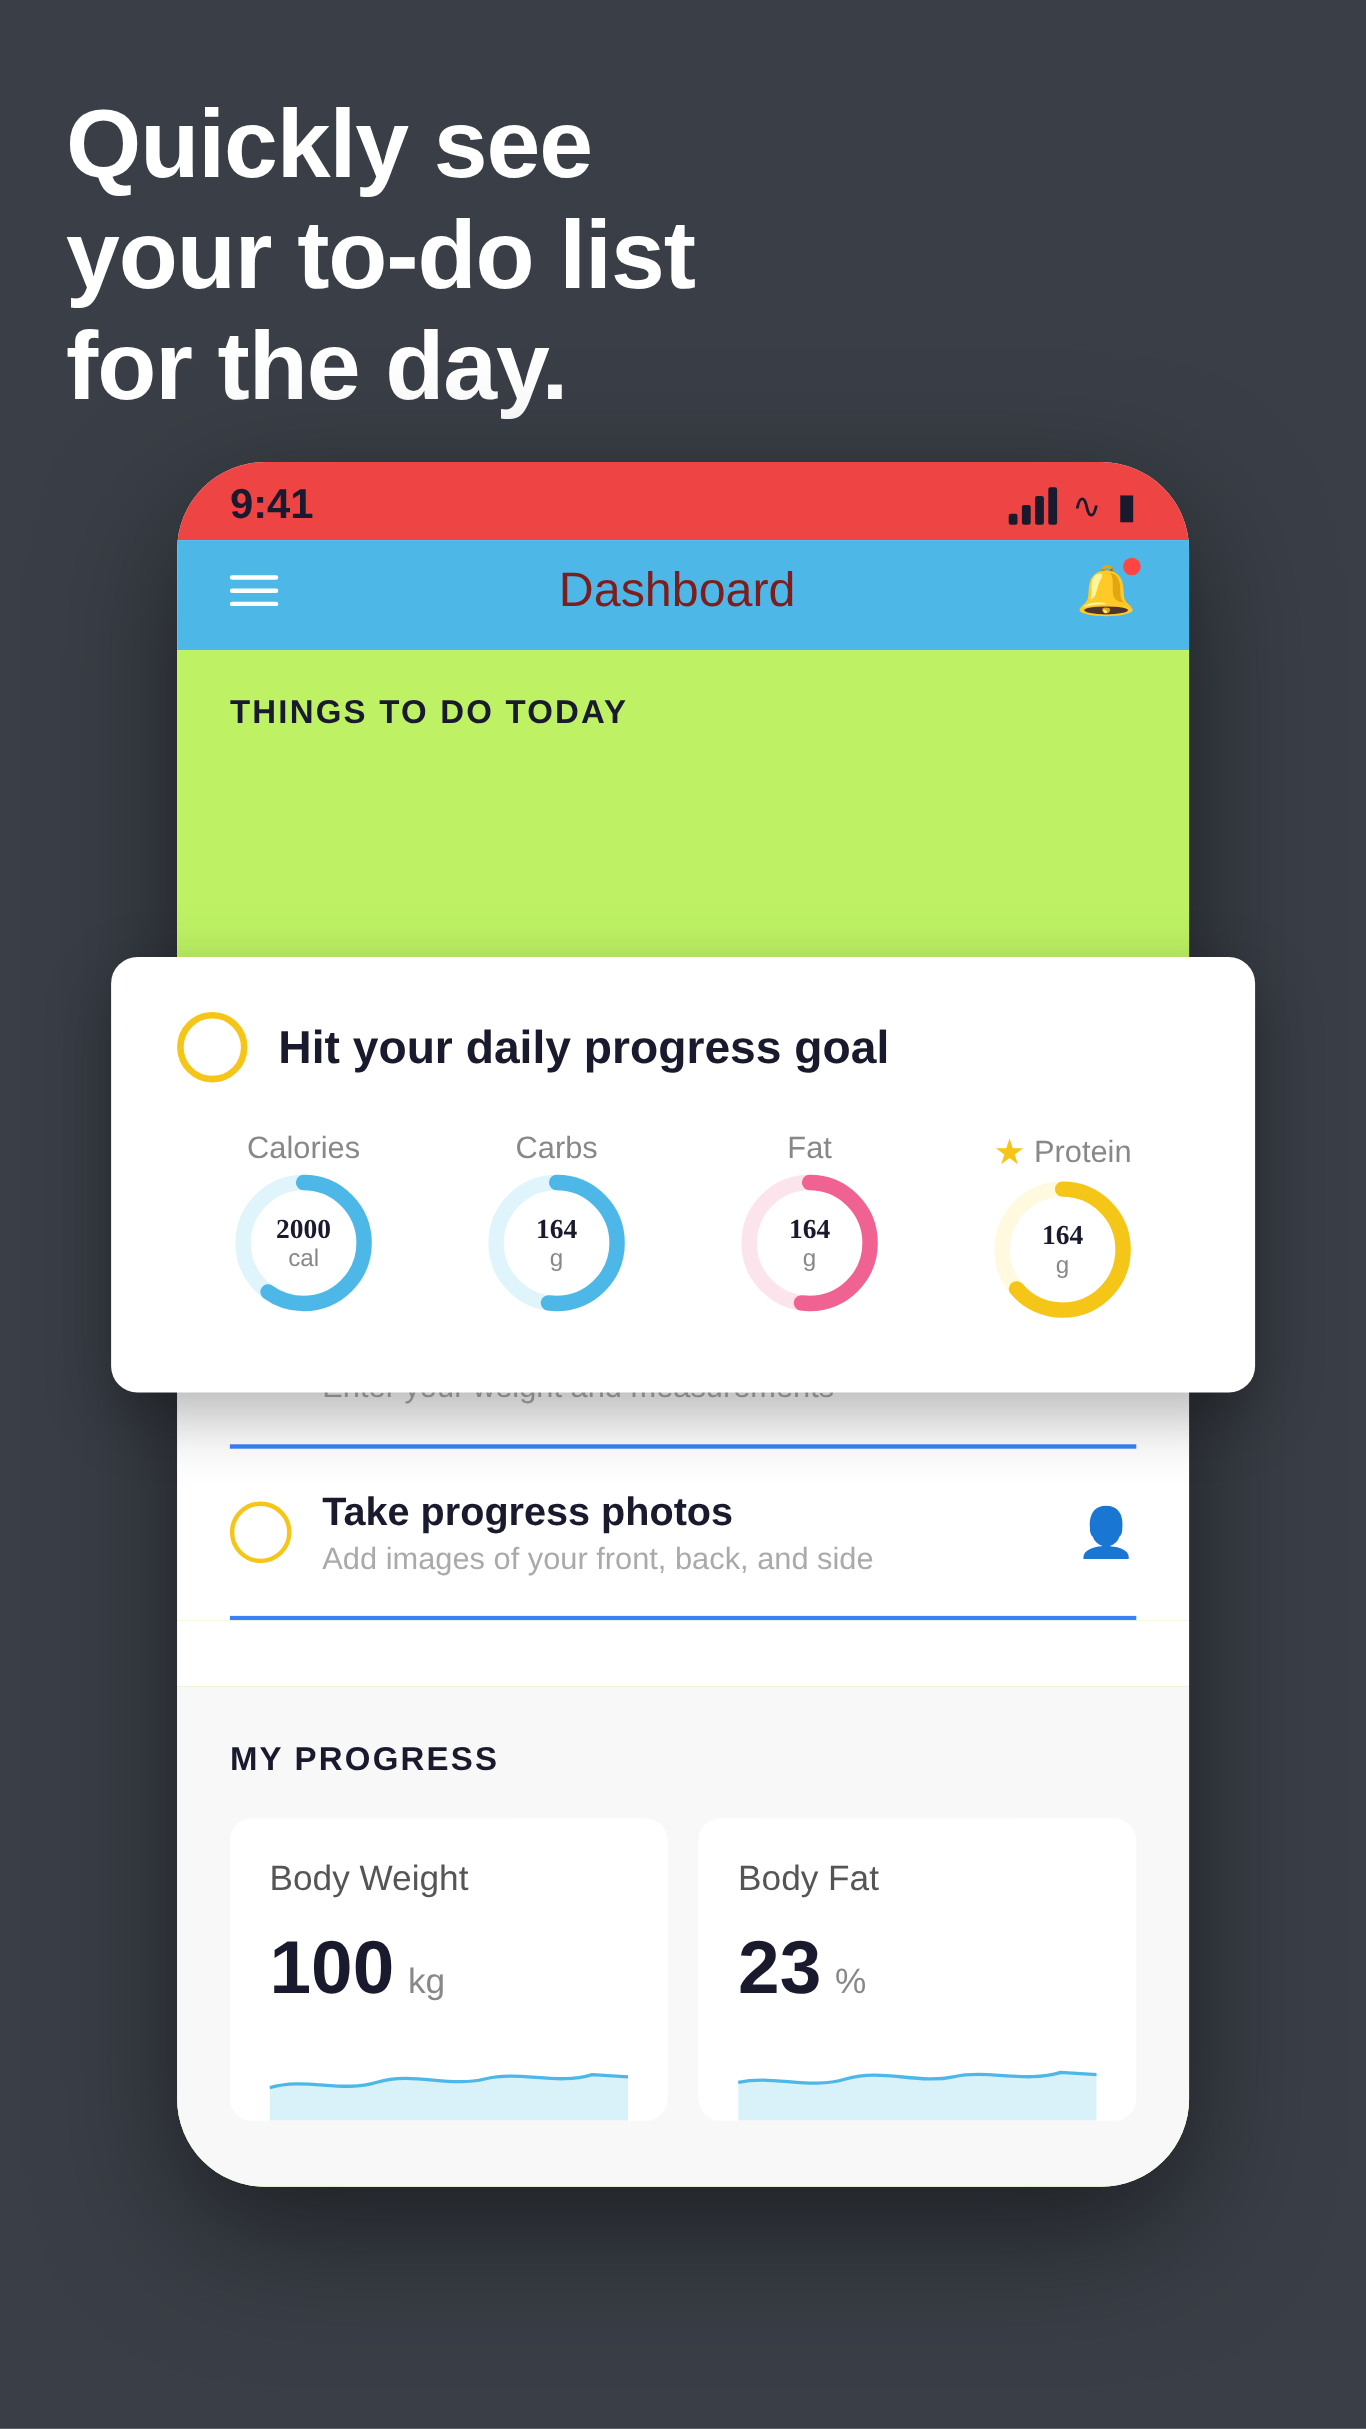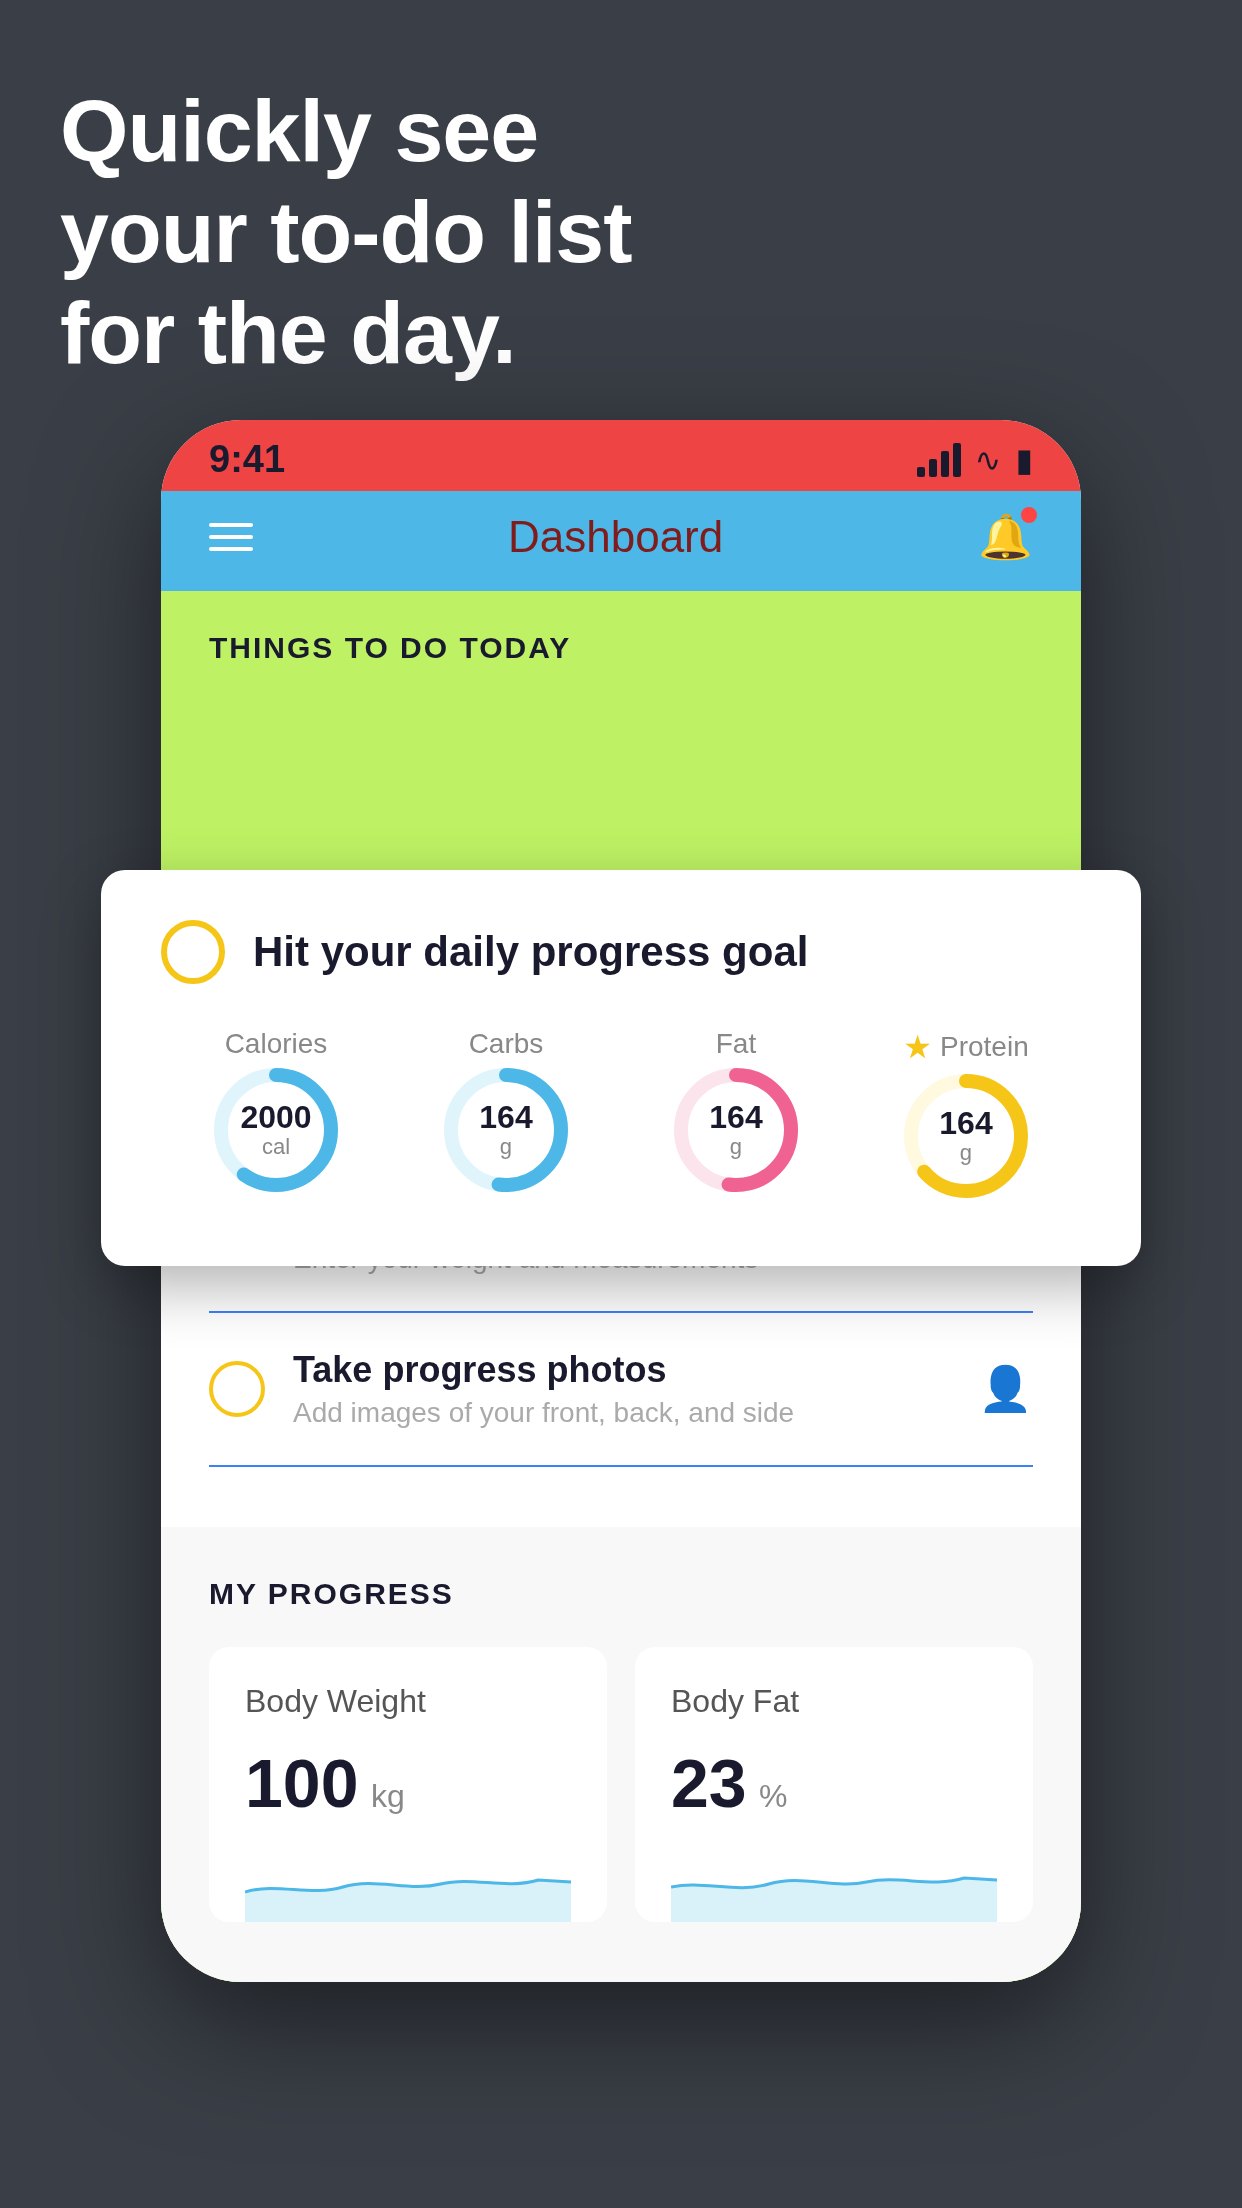--- a/index.html
+++ b/index.html
@@ -205,24 +205,25 @@
     .donut-center {
       position: absolute;
       top: 50%;
       left: 50%;
       transform: translate(-50%, -50%);
       text-align: center;
       line-height: 1.1;
     }
 
     .donut-value {
-      font-size: 32px;
+      font-size: 25px;
       font-weight: 700;
       color: #1a1a2e;
       display: block;
+      font-family: Liberation Serif, serif;
     }
 
     .donut-unit {
       font-size: 22px;
       color: #888;
       display: block;
     }
 
     .star-icon {
       color: #f5c518;
@@ -233,21 +234,21 @@
     .todo-list {
       background: white;
       padding: 0 48px;
       margin-top: 320px;
     }
 
     .todo-item {
       display: flex;
       align-items: center;
       padding: 36px 0;
-      border-bottom: 2px solid #3b82f6;
+      border-bottom: 4px solid #3b82f6;
       gap: 28px;
     }
 
     .todo-circle {
       width: 56px;
       height: 56px;
       border-radius: 50%;
       border: 4px solid #4db8e8;
       flex-shrink: 0;
     }

